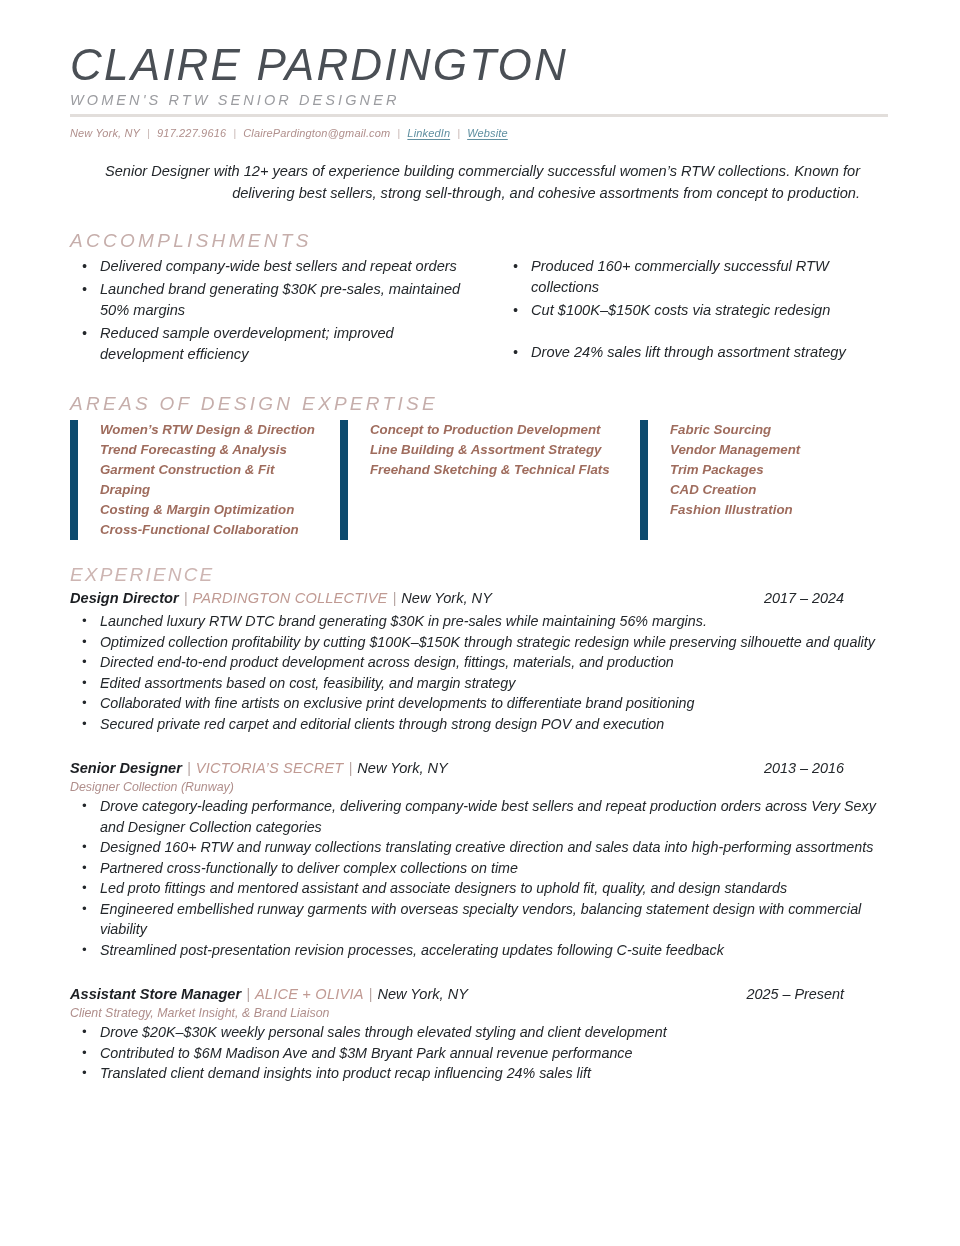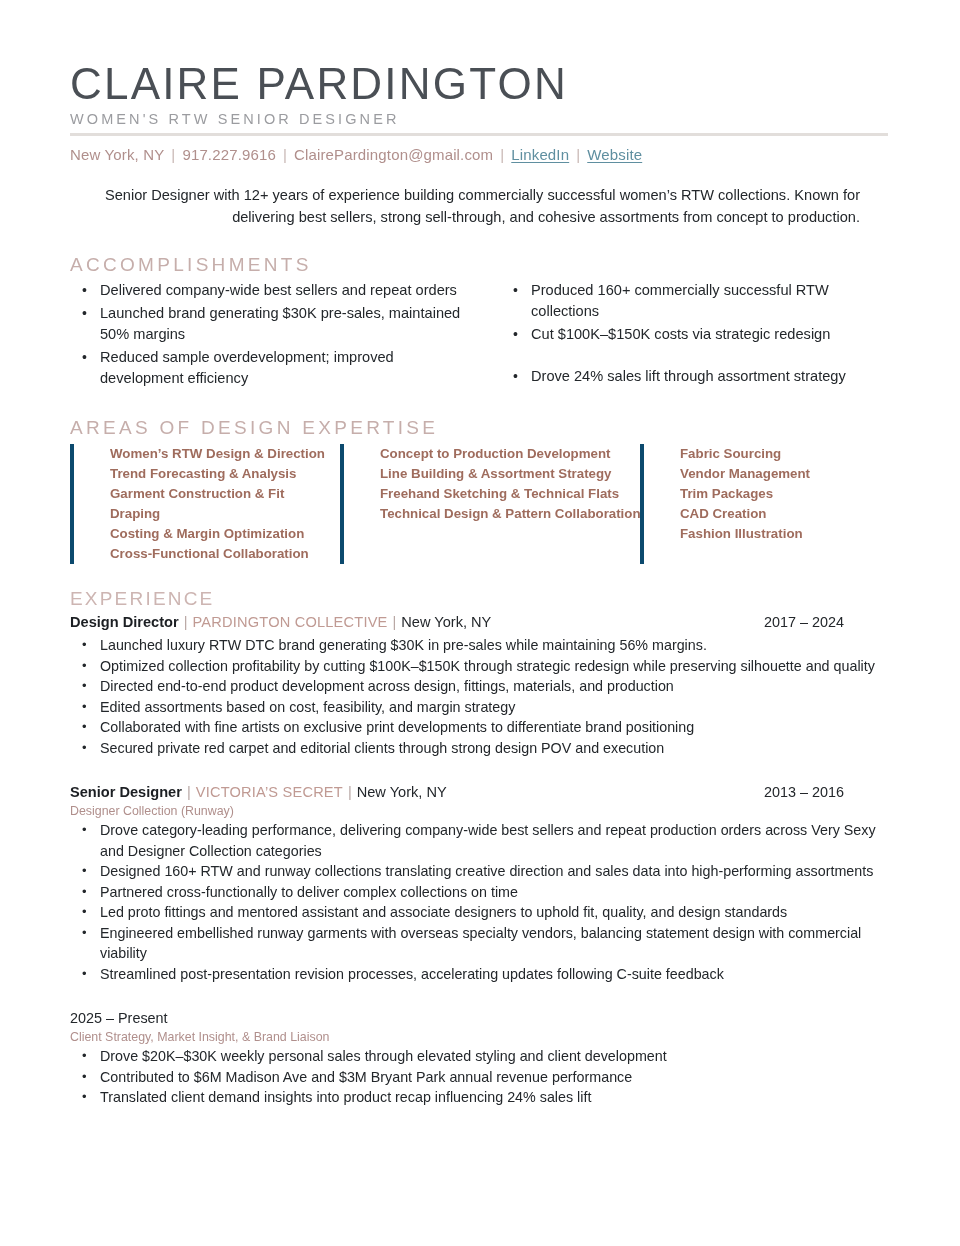--- a/index.html
+++ b/index.html
@@ -16,22 +16,23 @@
     position: relative;
     width: 960px;
     height: 1246px;
     background: #ffffff;
     box-sizing: border-box;
     overflow: hidden;
   }
   .inner {
     position: absolute;
     left: 70px;
-    top: 60px;
+    top: 41px;
     width: 818px;
+    font-style: italic;
   }
 
   
   .name {
     font-size: 44px;
     line-height: 48px;
     letter-spacing: 2.2px;
     font-weight: 300;
     color: #4a4f55;
     white-space: nowrap;
@@ -45,21 +46,21 @@
     white-space: nowrap;
   }
   .rule {
     margin-top: 6px;
     height: 3px;
     background: #e2dedb;
     width: 100%;
   }
   .contact {
     margin-top: 10px;
-    font-size: 15px;
+    font-size: 11px;
     color: #b08f8c;
     letter-spacing: .15px;
     white-space: nowrap;
   }
   .contact .sep {
     color: #c8b7b4;
     padding: 0 7px;
   }
   .contact a,
   .contact .link {
@@ -122,22 +123,22 @@
   }
   .acc-item .txt { flex: 1; }
   .acc-item.gap-before { margin-top: 21px; }
 
   
   .exp-wrap {
     display: flex;
     margin-top: 5px;
   }
   .exp-col {
-    border-left: 4px solid #0c4a6e;
-    padding-left: 36px;
+    border-left: 8px solid #0c4a6e;
+    padding-left: 22px;
     box-sizing: border-box;
   }
   .exp-col.c1 { width: 270px; }
   .exp-col.c2 { width: 300px; }
   .exp-col.c3 { width: 248px; }
   .exp-col div {
     font-size: 13.3px;
     line-height: 20px;
     font-weight: bold;
     color: #9f6c5d;
@@ -244,21 +245,20 @@
         <div>Trend Forecasting &amp; Analysis</div>
         <div>Garment Construction &amp; Fit</div>
         <div>Draping</div>
         <div>Costing &amp; Margin Optimization</div>
         <div>Cross-Functional Collaboration</div>
       </div>
       <div class="exp-col c2">
         <div>Concept to Production Development</div>
         <div>Line Building &amp; Assortment Strategy</div>
         <div>Freehand Sketching &amp; Technical Flats</div>
-        <div>Technical Design &amp; Pattern Collaboration</div>
       </div>
       <div class="exp-col c3">
         <div>Fabric Sourcing</div>
         <div>Vendor Management</div>
         <div>Trim Packages</div>
         <div>CAD Creation</div>
         <div>Fashion Illustration</div>
       </div>
     </div>
 
@@ -330,20 +330,23 @@
           </div>
         <div class="bullet">
             <span class="dot">•</span>
             <span class="txt">Streamlined post-presentation revision processes, accelerating updates following C-suite feedback</span>
           </div>
       </div>
     </div>
 
     <div class="job">
       <div class="job-head">
+        <div class="left">
+          <span class="job-title">Assistant Store Manager</span><span class="job-bar">|</span><span class="job-company">ALICE + OLIVIA</span><span class="job-bar">|</span><span class="job-loc">New York, NY</span>
+        </div>
         <div class="job-dates">2025 – Present</div>
       </div>
       <div class="job-sub">Client Strategy, Market Insight, &amp; Brand Liaison</div>
       <div class="job-bullets">
         <div class="bullet">
             <span class="dot">•</span>
             <span class="txt">Drove $20K–$30K weekly personal sales through elevated styling and client development</span>
           </div>
         <div class="bullet">
             <span class="dot">•</span>

